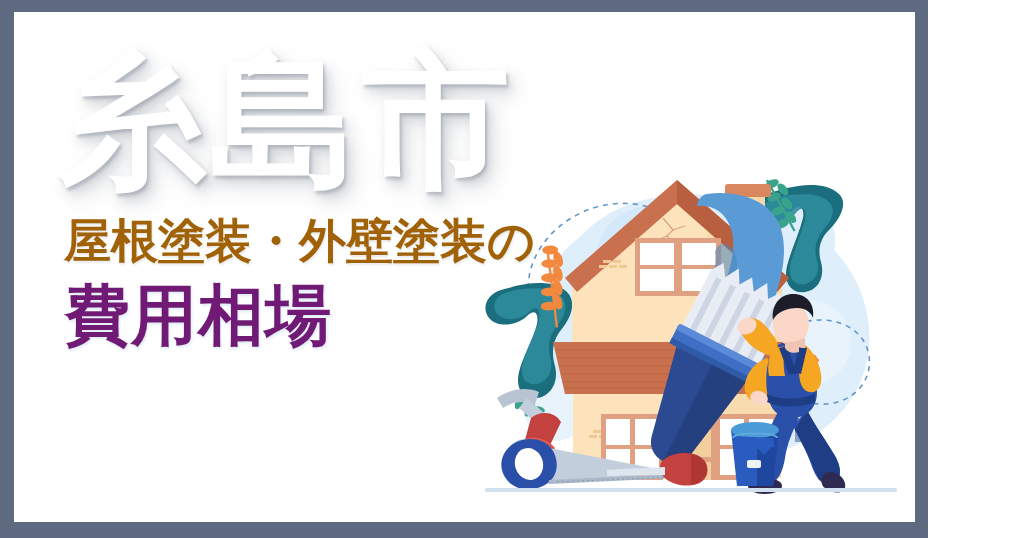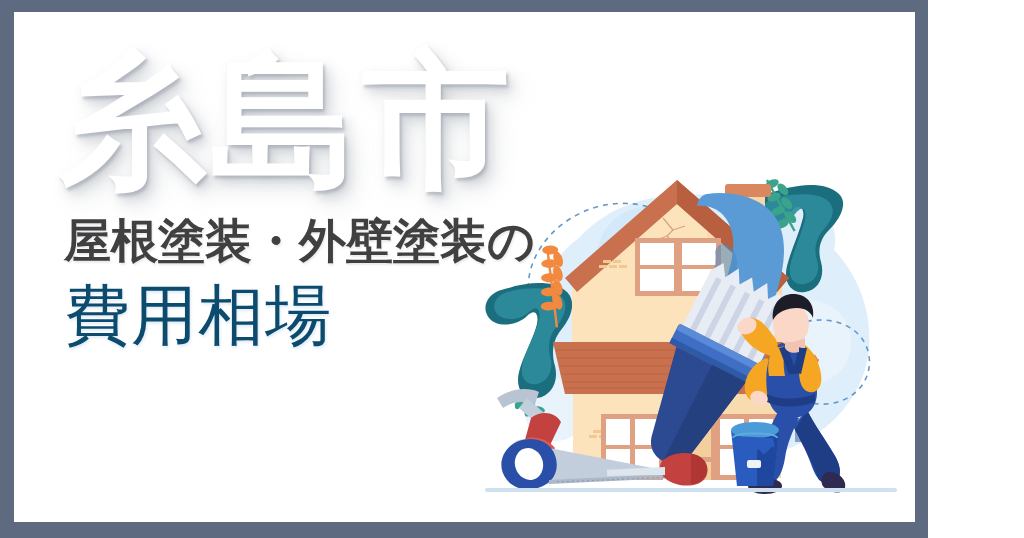--- a/index.html
+++ b/index.html
@@ -52,33 +52,33 @@
     margin: 0;
     padding: 0;
   }
 
   .sub-line {
     font-family: "DejaVu Sans", "Liberation Sans", sans-serif;
     font-weight: 700;
     font-size: 47px;
     line-height: 1.26;
     letter-spacing: 0px;
-    color: #404040;
+    color: #a16207;
     white-space: nowrap;
     margin: 14px 0 0 6px;
     text-shadow: 1px 2px 2px rgba(150,158,172,0.22);
   }
 
   .price-line {
     font-family: "DejaVu Sans", "Liberation Sans", sans-serif;
-    font-weight: 400;
+    font-weight: 700;
     font-size: 66px;
     line-height: 1.15;
     letter-spacing: 1px;
-    color: #0c4a6e;
+    color: #701a75;
     white-space: nowrap;
     margin: 8px 0 0 6px;
     text-shadow: 1px 2px 3px rgba(120,170,210,0.25);
   }
 
   
   .illustration {
     position: absolute;
     right: -4px;
     bottom: 24px;

